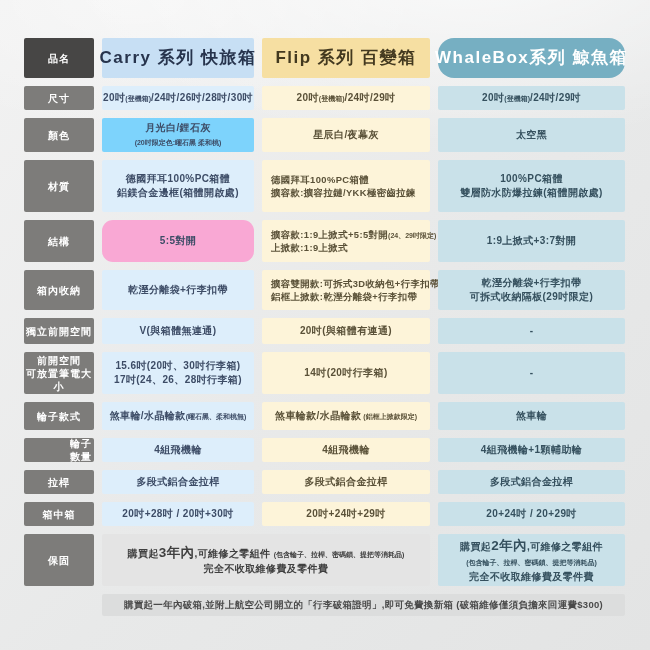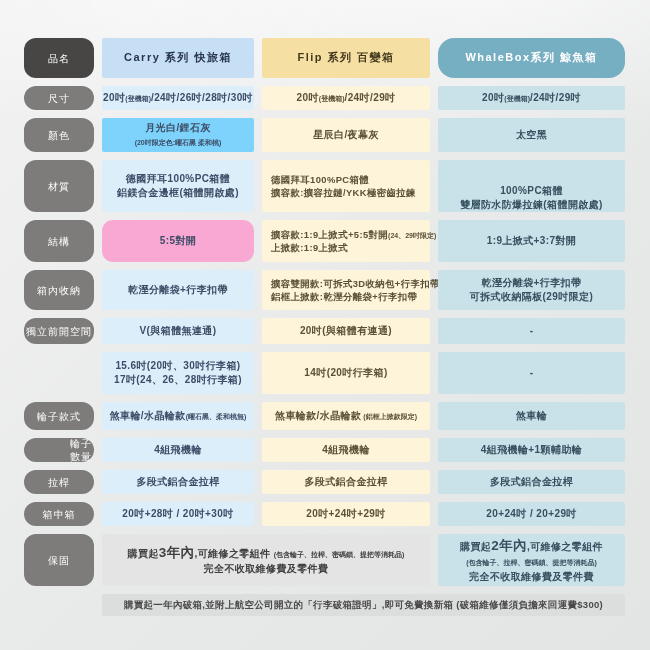--- a/index.html
+++ b/index.html
@@ -15,34 +15,34 @@
       radial-gradient(90% 40% at 20% 0%, rgba(255,255,255,.45), rgba(255,255,255,0) 50%),
       linear-gradient(135deg,#f2f2f2,#e8e9e9 55%,#e3e4e4);
   }
   #grid{
     position:absolute;left:24px;top:38px;
     display:grid;
     grid-template-columns:70px 152px 168px 187px;
     gap:8px;
   }
   .lab{
-    background:#7d7c7a;color:#ffffff;border-radius:12px;
+    background:#7d7c7a;color:#ffffff;border-radius:2px;
     display:flex;flex-direction:column;align-items:center;justify-content:center;
-    font-size:10px;font-weight:normal;line-height:1.3;letter-spacing:1px;text-align:center;
+    font-size:10px;font-weight:bold;line-height:1.3;letter-spacing:1px;text-align:center;
   }
   .lab.dark{background:#474645}
   .cell{
     border-radius:2px;
     display:flex;flex-direction:column;align-items:center;justify-content:center;
     font-size:10px;font-weight:bold;line-height:1.42;letter-spacing:.4px;
     white-space:nowrap;text-align:center;
   }
   .cell.left{align-items:flex-start;text-align:left;padding-left:9px}
   .cell.left .ln{font-size:9.4px}
-  .cell.hdr{font-size:11px;letter-spacing:1.5px}
+  .cell.hdr{font-size:17px;letter-spacing:1.5px}
   .ln{display:block}
   .sm{font-size:7px;letter-spacing:0}
   .big{font-size:13.5px}
   .b{font-weight:bold}
   .nb{font-size:9.5px;letter-spacing:.3px}
 </style>
 </head>
 <body>
 
 <div class="bg"></div>
@@ -88,21 +88,21 @@
       <span>材質</span>
     </div>
     <div class="cell" style="grid-area: 4 / 2 / auto / span 1; background: rgb(221, 238, 251); color: rgb(61, 76, 102);">
       <div class="ln"><span>德國拜耳100%PC箱體</span></div>
       <div class="ln"><span>鋁鎂合金邊框(箱體開啟處)</span></div>
     </div>
     <div class="cell left" style="grid-area: 4 / 3 / auto / span 1; background: rgb(253, 244, 217); color: rgb(90, 81, 56);">
       <div class="ln"><span class="b">德國拜耳100%PC箱體</span></div>
       <div class="ln"><span>擴容款:擴容拉鏈/YKK極密齒拉鍊</span></div>
     </div>
-    <div class="cell" style="grid-area: 4 / 4 / auto / span 1; background: rgb(201, 225, 233); color: rgb(53, 80, 94); justify-content: flex-end;">
+    <div class="cell" style="grid-area: 4 / 4 / auto / span 1; background: rgb(201, 225, 233); color: rgb(53, 80, 94);">
       <div class="ln"><span>100%PC箱體</span></div>
       <div class="ln"><span>雙層防水防爆拉鍊(箱體開啟處)</span></div>
     </div>
     <div class="lab" style="grid-area: 5 / 1;">
       <span>結構</span>
     </div>
     <div class="cell" style="grid-area: 5 / 2 / auto / span 1; background: #f9a8d4; color: rgb(61, 76, 102); border-radius: 11px;">
       <div class="ln"><span>5:5對開</span></div>
     </div>
     <div class="cell left" style="grid-area: 5 / 3 / auto / span 1; background: rgb(253, 244, 217); color: rgb(90, 81, 56);">
@@ -130,20 +130,24 @@
       <span>獨立前開空間</span>
     </div>
     <div class="cell" style="grid-area: 7 / 2 / auto / span 1; background: rgb(221, 238, 251); color: rgb(61, 76, 102);">
       <div class="ln"><span>V(與箱體無連通)</span></div>
     </div>
     <div class="cell" style="grid-area: 7 / 3 / auto / span 1; background: rgb(253, 244, 217); color: rgb(90, 81, 56);">
       <div class="ln"><span>20吋(與箱體有連通)</span></div>
     </div>
     <div class="cell" style="grid-area: 7 / 4 / auto / span 1; background: rgb(201, 225, 233); color: rgb(53, 80, 94);">
       <div class="ln"><span>-</span></div>
+    </div>
+    <div class="lab" style="grid-area: 8 / 1;">
+      <span>前開空間</span>
+      <span>可放置筆電大小</span>
     </div>
     <div class="cell" style="grid-area: 8 / 2 / auto / span 1; background: rgb(221, 238, 251); color: rgb(61, 76, 102);">
       <div class="ln"><span>15.6吋(20吋、30吋行李箱)</span></div>
       <div class="ln"><span>17吋(24、26、28吋行李箱)</span></div>
     </div>
     <div class="cell" style="grid-area: 8 / 3 / auto / span 1; background: rgb(253, 244, 217); color: rgb(90, 81, 56);">
       <div class="ln"><span>14吋(20吋行李箱)</span></div>
     </div>
     <div class="cell" style="grid-area: 8 / 4 / auto / span 1; background: rgb(201, 225, 233); color: rgb(53, 80, 94);">
       <div class="ln"><span>-</span></div>

